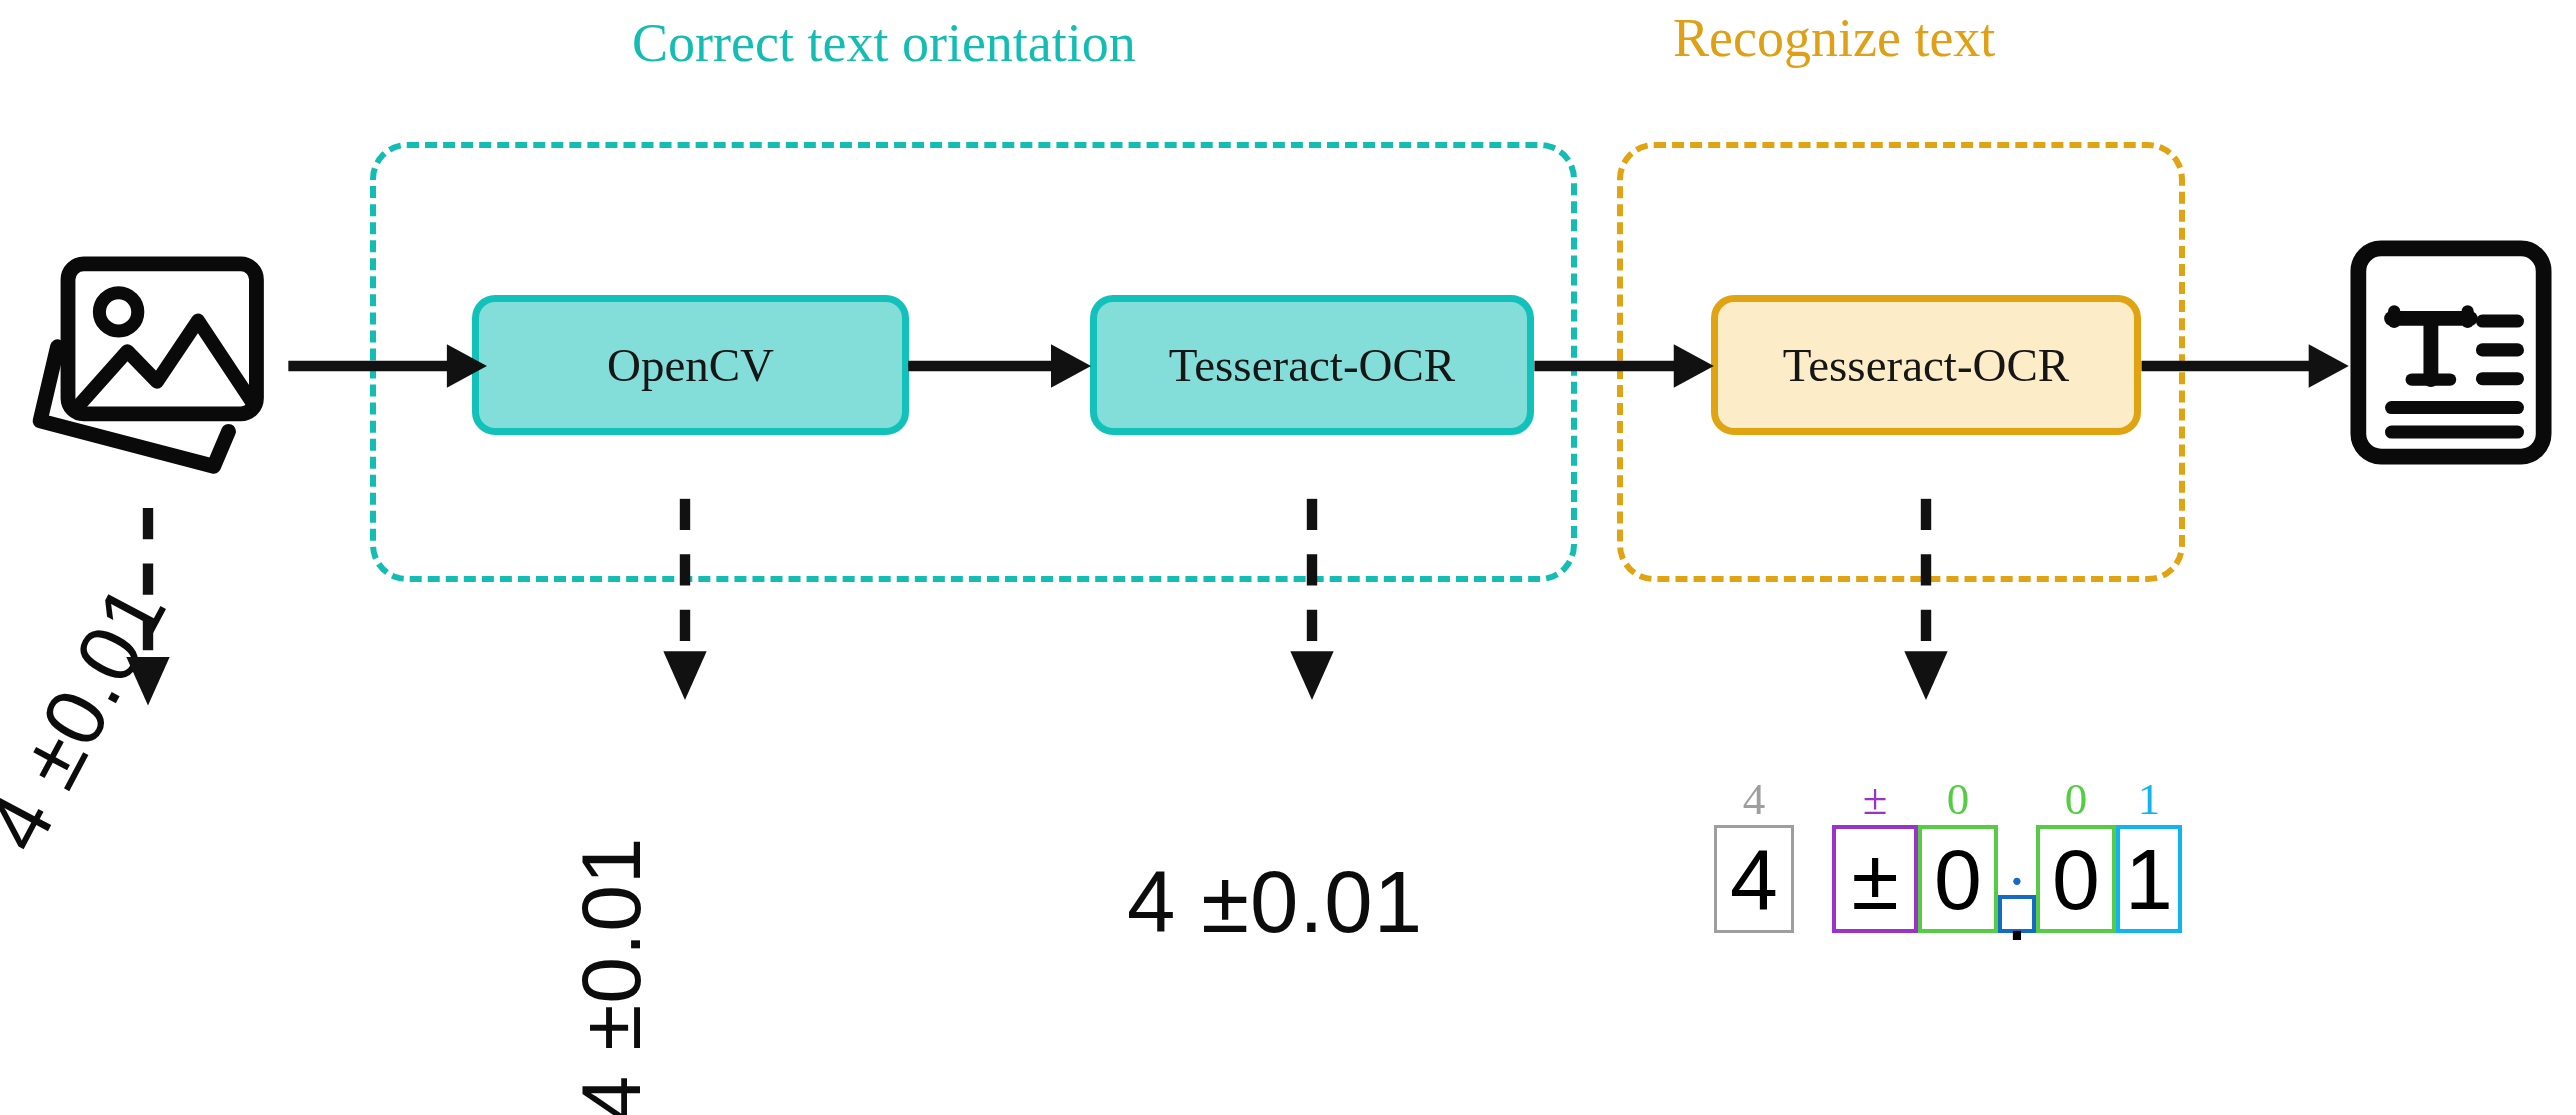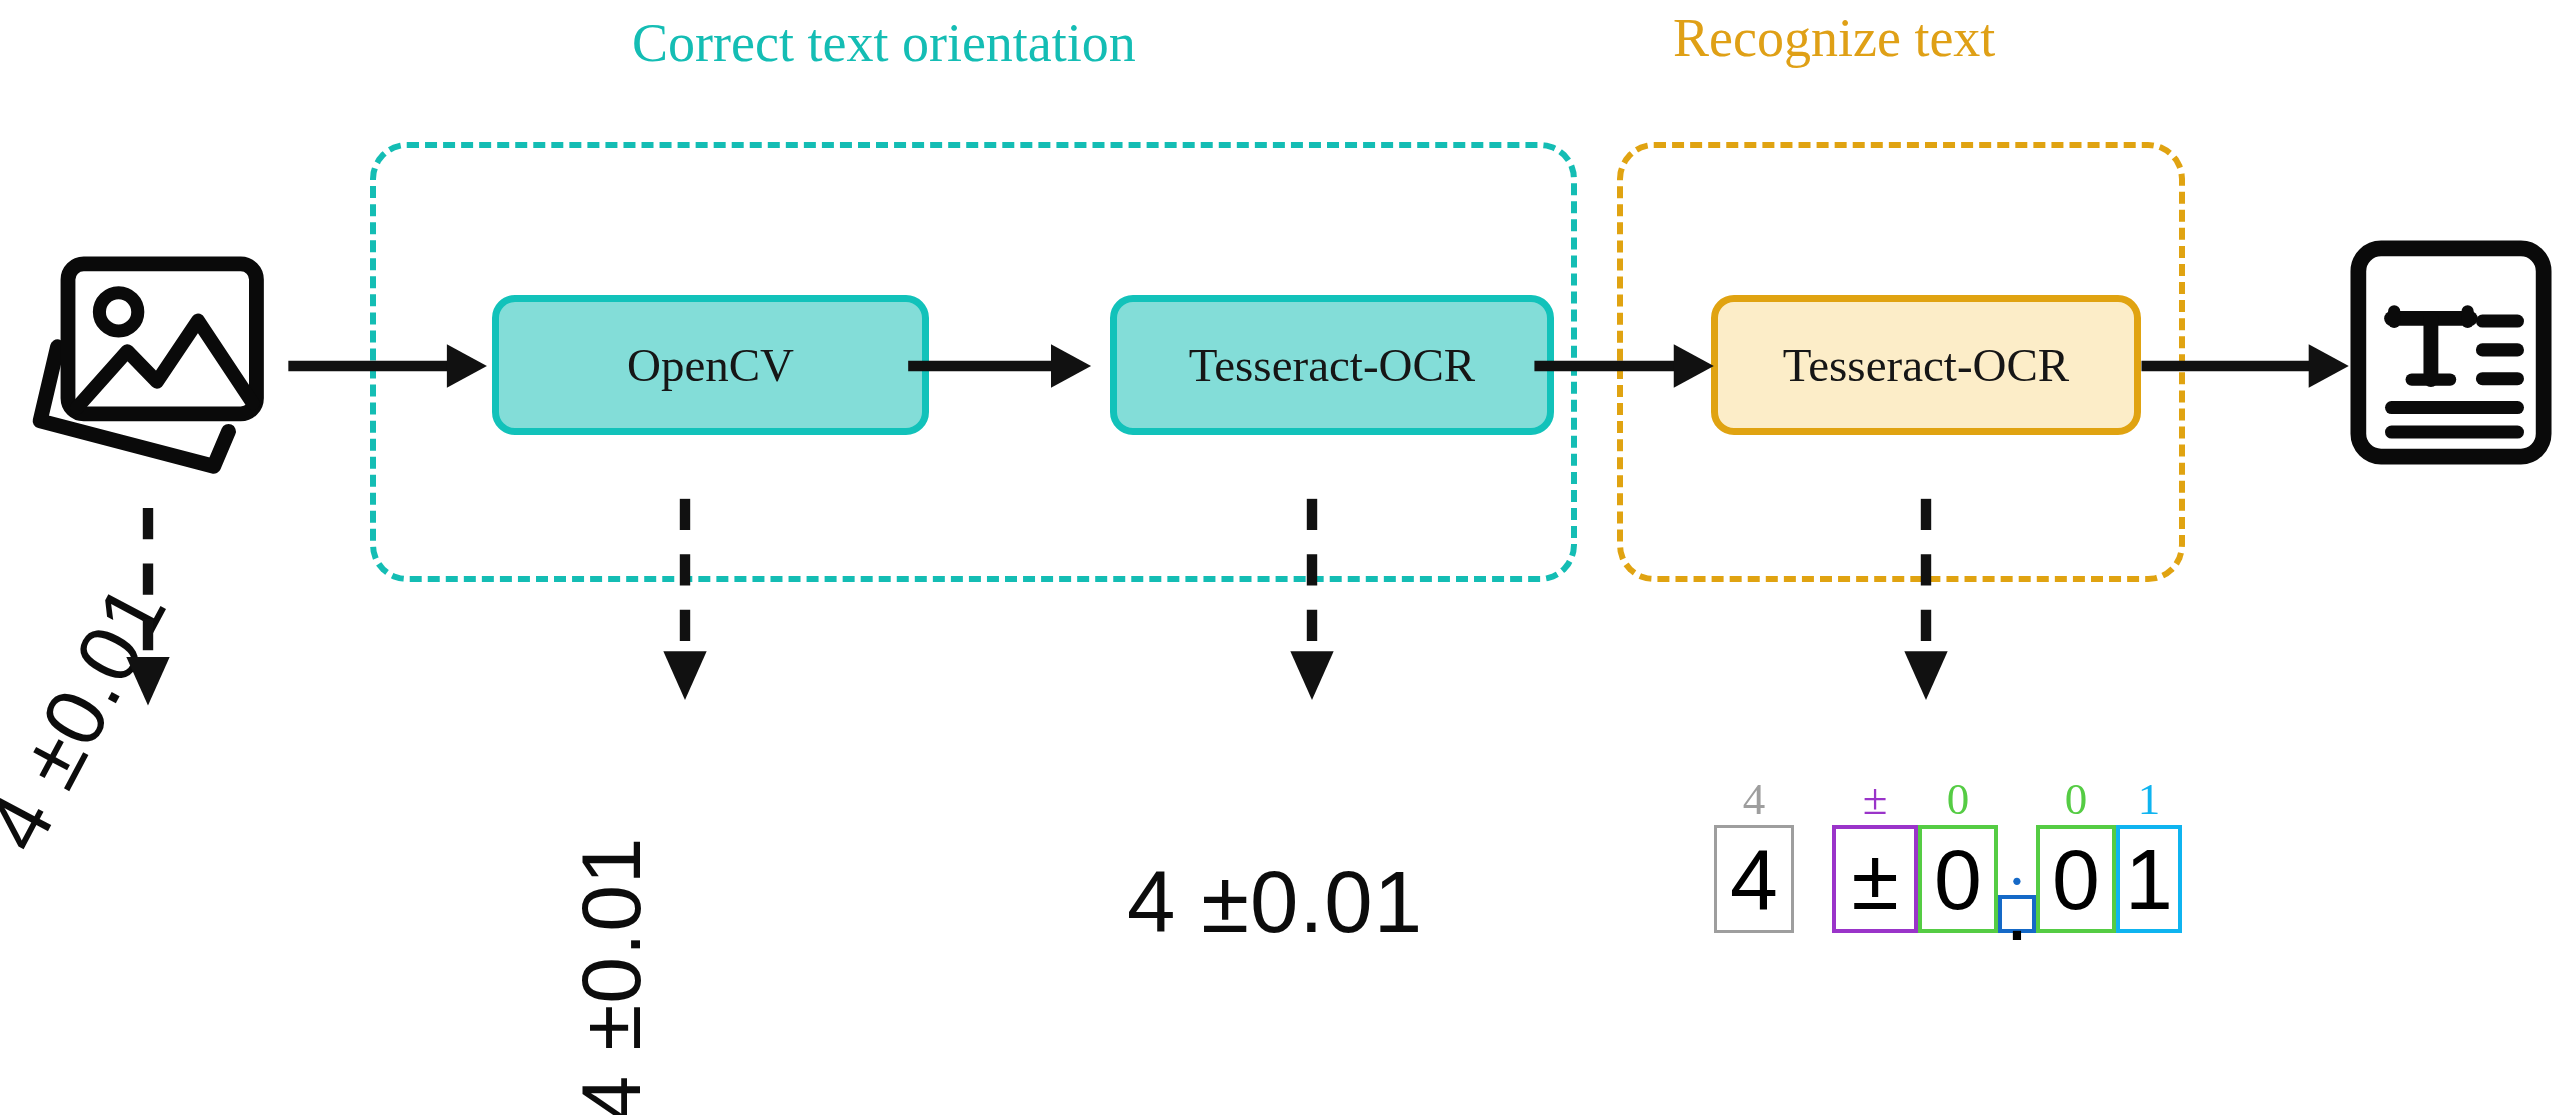--- a/index.html
+++ b/index.html
@@ -53,21 +53,21 @@
     border-radius: 23px;
     display: flex;
     align-items: center;
     justify-content: center;
     font-family: "Liberation Serif", serif;
     font-size: 47px;
     color: #161616;
     white-space: nowrap;
     z-index: 4;
   }
-  .proc-box.teal   { background: #83DDD8; border-color: #12C2BA; margin-left: 20px; }
+  .proc-box.teal   { background: #83DDD8; border-color: #12C2BA; }
   .proc-box.orange { background: #FCEDC8; border-color: #E0A311; }
 
   #box-opencv      { left: 472px;  top: 295px; width: 437px; height: 140px; }
   #box-tesseract-1 { left: 1090px; top: 295px; width: 444px; height: 140px; }
   #box-tesseract-2 { left: 1711px; top: 295px; width: 430px; height: 140px; }
 
   
   .flow-arrow { z-index: 5; }
 
   

